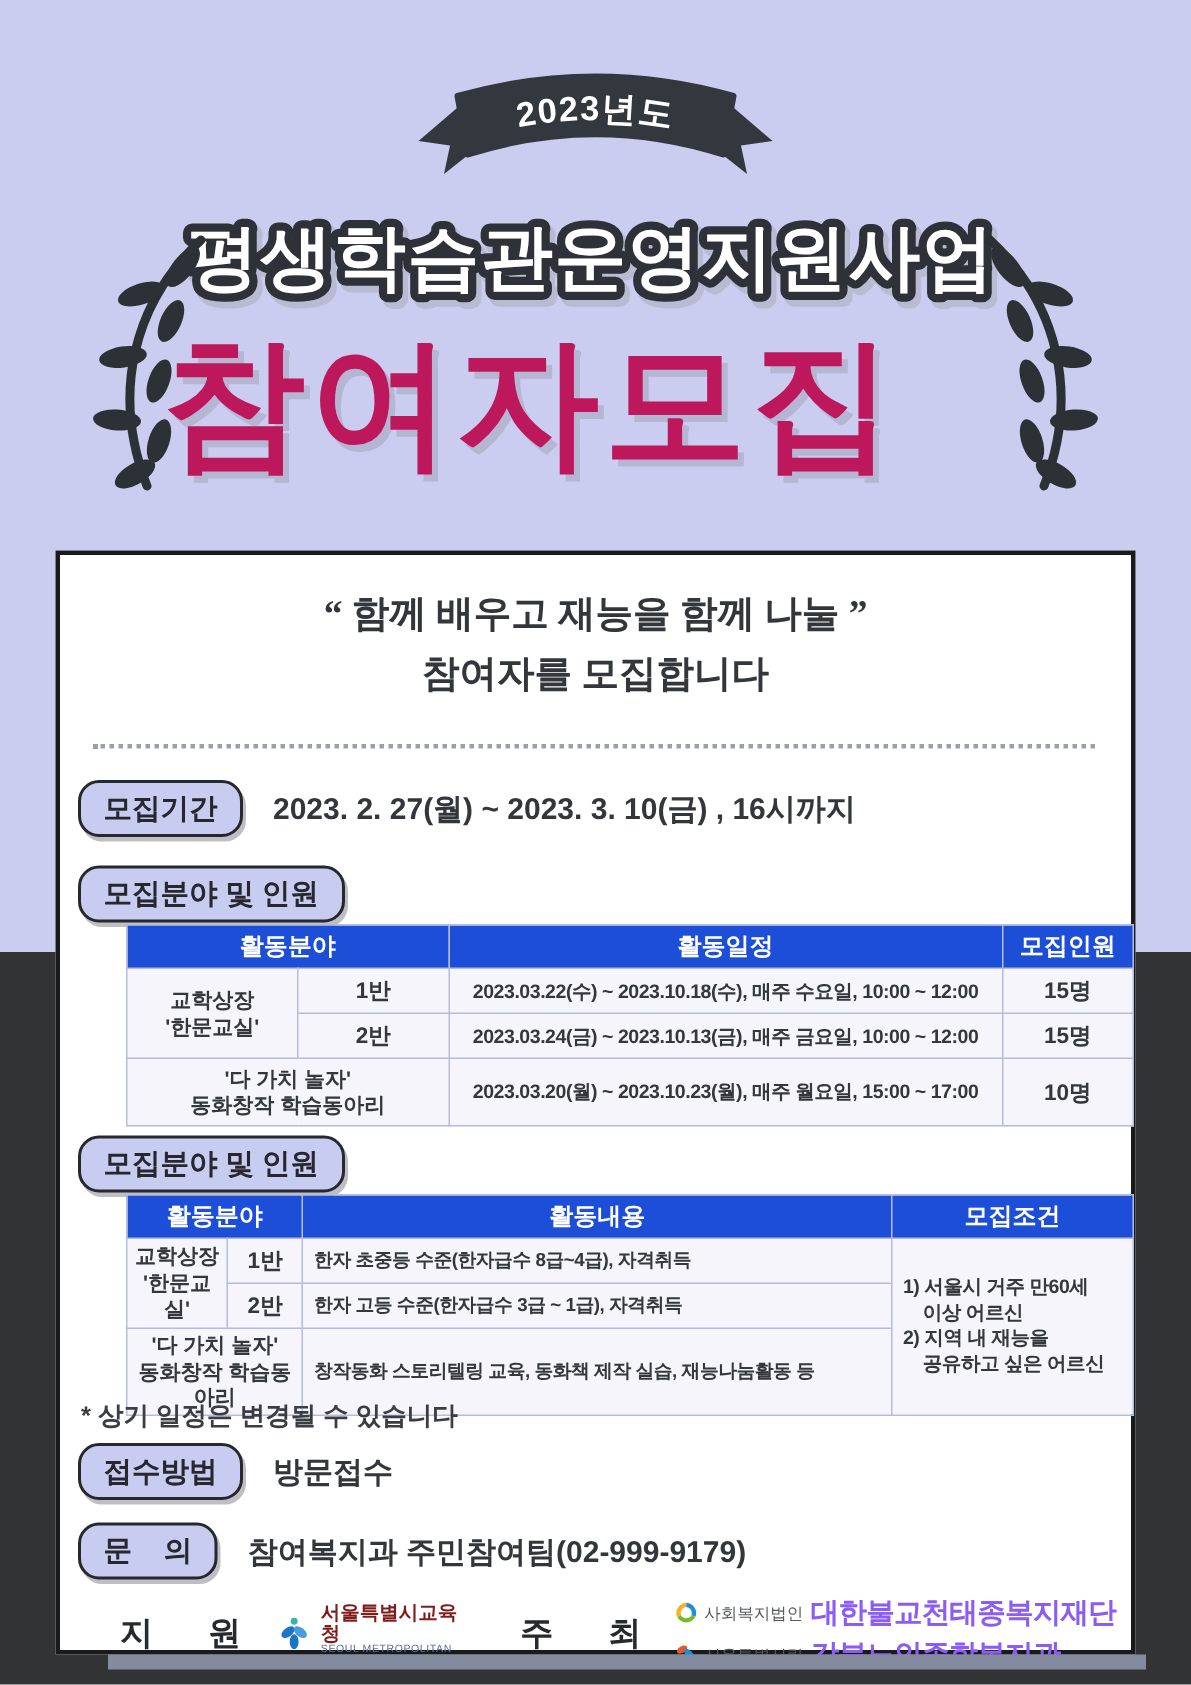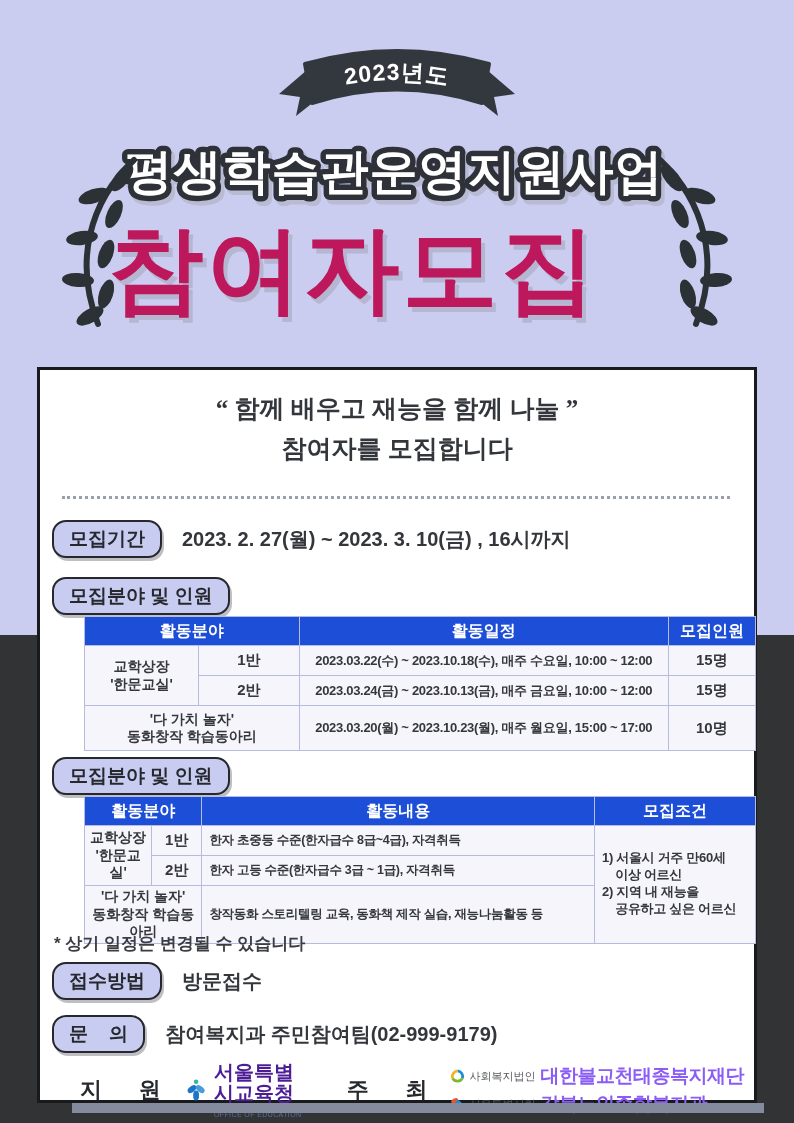--- a/index.html
+++ b/index.html
@@ -73,21 +73,21 @@
   td.cond{font-size:13px;text-align:left;white-space:pre-wrap;line-height:1.3;padding-left:7px;letter-spacing:-0.3px;}
   .r-std{height:30px;}
   .r-tall{height:45px;}
 
   .note{left:14px;top:562px;font-size:17px;font-weight:bold;color:#3a3d42;}
 
   
   .footer{left:40px;top:692px;width:664px;display:flex;align-items:center;}
   .footer-label{font-size:22px;font-weight:bold;color:#26292e;white-space:pre;}
   .org-edu{display:flex;align-items:center;gap:9px;margin-left:26px;margin-right:38px;}
-  .edu-name{font-size:20px;font-weight:bold;color:#4c1d95;line-height:1.05;}
+  .edu-name{font-size:13px;font-weight:bold;color:#7f1d1d;line-height:1.05;}
   .edu-en{font-size:7px;color:#5a6e9e;letter-spacing:.4px;}
   .hosts{margin-left:22px;display:flex;flex-direction:column;gap:2px;}
   .host-row{display:flex;align-items:center;gap:5px;text-align:right;}
   .host-type{font-size:11px;color:#55585c;white-space:nowrap;}
   .host-name{font-size:19px;font-weight:bold;color:#8b5cf6;white-space:nowrap;letter-spacing:-0.5px;}
 </style>
 </head>
 <body>
 
 <svg class="abs ribbon-wrap" viewBox="0 0 240 84">

